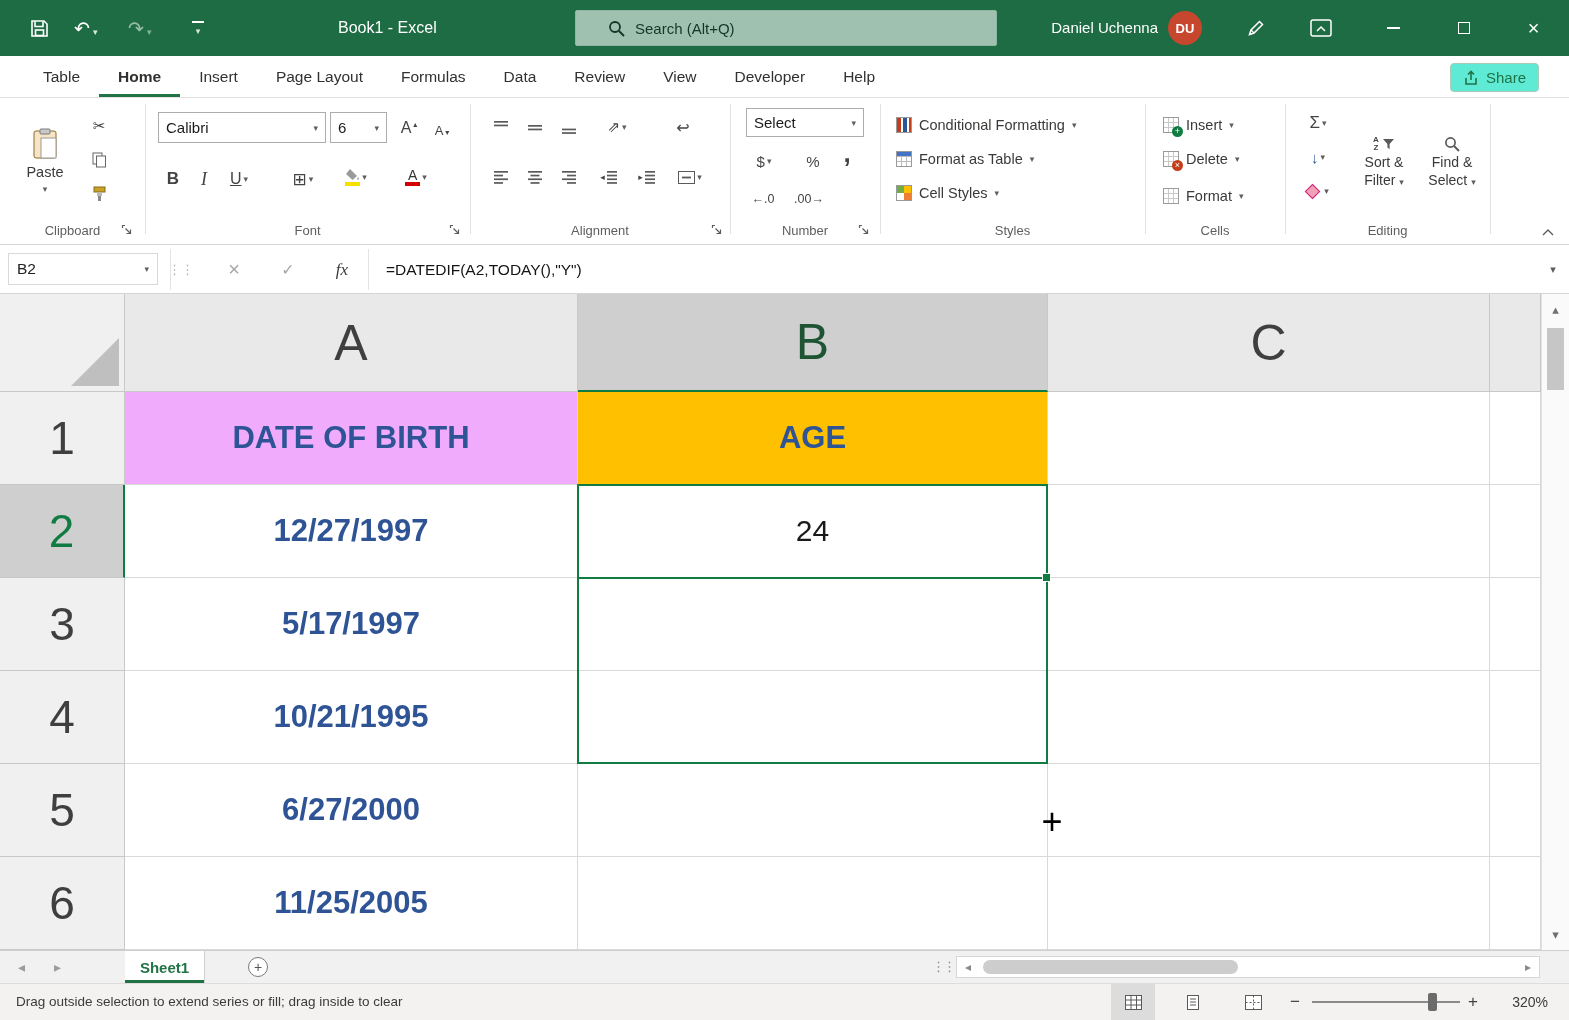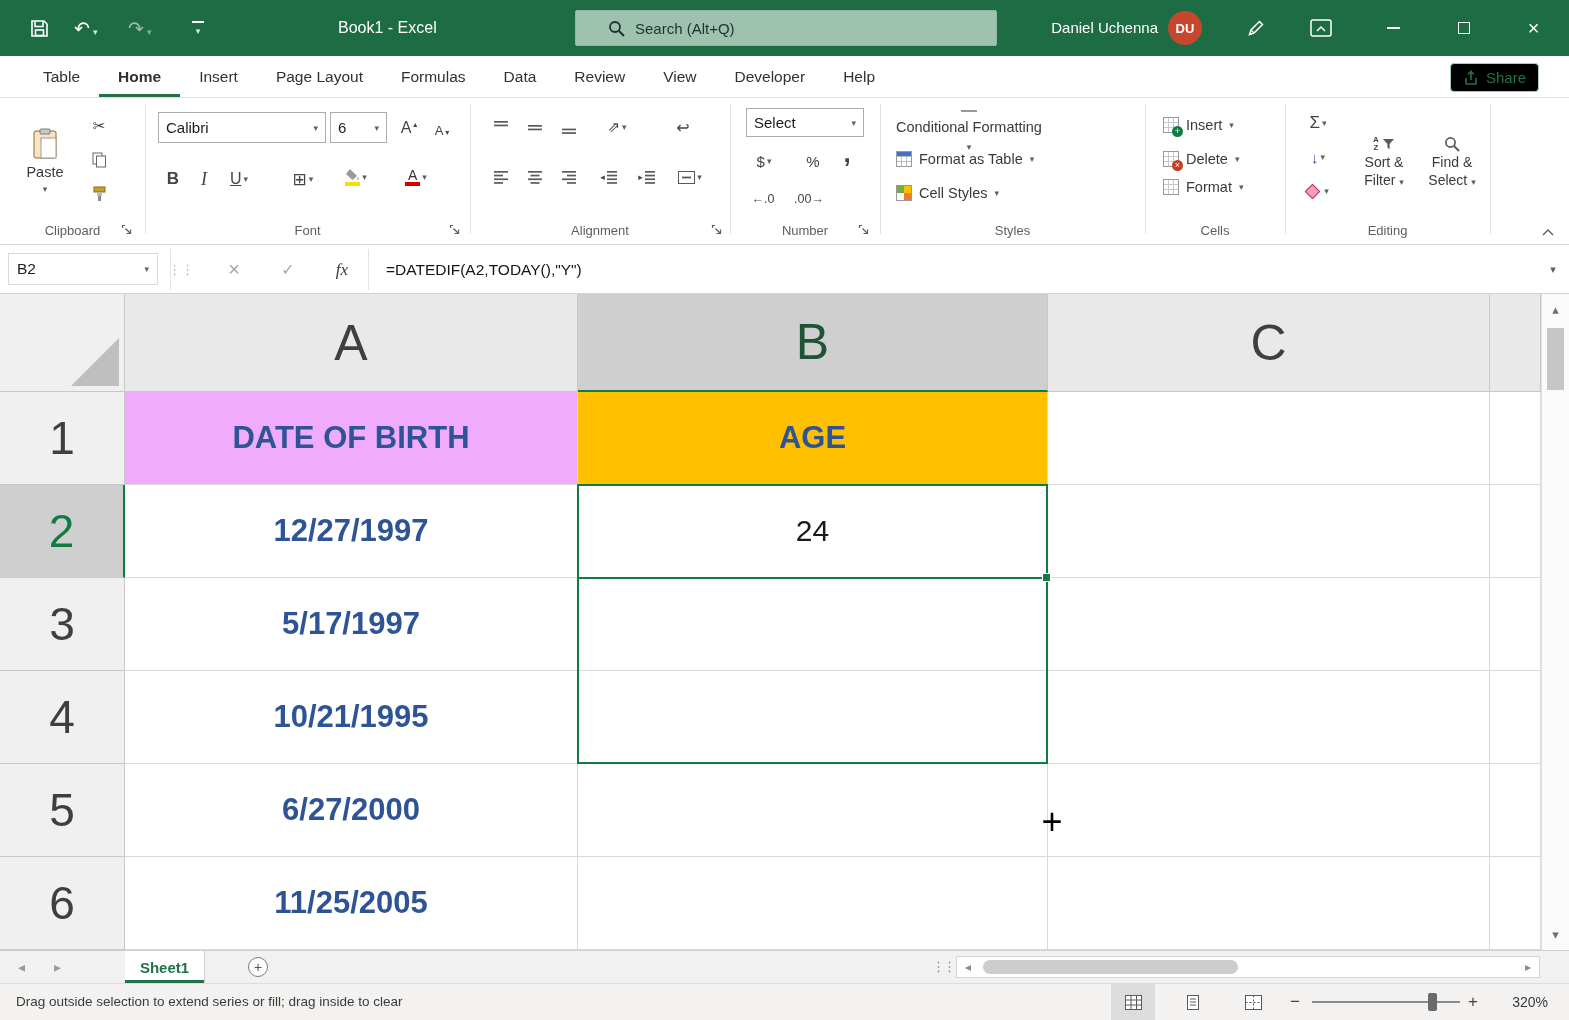--- a/index.html
+++ b/index.html
@@ -26,21 +26,21 @@
   .win-btn { position:absolute; top:0; width:47px; height:56px; display:flex; align-items:center; justify-content:center; font-size:20px; color:#fff; }
   .min-glyph { display:block; width:13px; height:2px; background:#fff; }
   .max-glyph { display:block; width:12px; height:12px; border:1.5px solid #fff; }
 
   
   .menubar { left:0; top:56px; width:1569px; height:42px; background:#fff; border-bottom:1px solid #E3E1DF;
              display:flex; align-items:stretch; padding-left:24px; }
   .mtab { padding:0 19px; display:flex; align-items:center; font-size:15.5px; color:#323130; cursor:default; }
   .mtab.active { font-weight:bold; box-shadow:inset 0 -3px 0 #217346; }
   .share-btn { position:absolute; right:30px; top:7px; height:29px; padding:0 12px; border:1px solid #A7CDB8;
-               border-radius:4px; display:flex; align-items:center; gap:7px; color:#217346; font-size:15px; background:#000000; }
+               border-radius:4px; display:flex; align-items:center; gap:7px; color:#217346; font-size:15px; background:#5eead4; }
 
   
   .ribbon { left:0; top:98px; width:1569px; height:147px; background:#fff; border-bottom:1px solid #D8D6D4; }
   .vsep { position:absolute; top:6px; height:130px; width:1px; background:#E3E1DF; }
   .grp-label { position:absolute; top:125px; text-align:center; font-size:13px; color:#605E5C; }
   .dlg { position:absolute; top:124px; width:14px; height:14px; }
   .rb-caret { font-size:9px; color:#605E5C; }
   .rb-label { font-size:14.5px; color:#3B3A39; }
   .sm-btn { position:absolute; width:30px; height:28px; display:flex; align-items:center; justify-content:center; color:#444; }
   .paste-btn { position:absolute; left:16px; top:8px; width:58px; height:110px; display:flex; flex-direction:column;
@@ -414,21 +414,21 @@
       </div>
     <div class="rbtn" style="left:788px; top:86px; width:42px;">
         <span style="font-size:12.5px;">.00→</span>
       </div>
     <div class="dlg" style="left:858px;"><svg width="12" height="12" viewBox="0 0 12 12">
           <path d="M1.5 4 V1.5 H4" fill="none" stroke="#5f5d5b" stroke-width="1.2"></path>
           <path d="M4.5 4.5 L9 9" stroke="#5f5d5b" stroke-width="1.2"></path>
           <path d="M9.5 5.5 V9.5 H5.5" fill="none" stroke="#5f5d5b" stroke-width="1.2"></path>
         </svg></div>
 
-    <div class="style-item" style="top:12px;flex-direction:column;">
+    <div class="style-item" style="top:12px;">
       <span class="cf-icon"></span>
       <span class="rb-label">Conditional Formatting</span>
       <span class="rb-caret">▾</span>
     </div>
     <div class="style-item" style="top:46px;">
       <span class="fat-icon"></span>
       <span class="rb-label">Format as Table</span>
       <span class="rb-caret">▾</span>
     </div>
     <div class="style-item" style="top:80px;">
@@ -444,21 +444,21 @@
       <span class="rb-label">Insert</span>
       <span class="rb-caret">▾</span>
     </div>
     <div class="cells-item" style="top:46px;">
       <span class="cells-base">
           <span class="badge del">×</span>
         </span>
       <span class="rb-label">Delete</span>
       <span class="rb-caret">▾</span>
     </div>
-    <div class="cells-item" style="top:74px;">
+    <div class="cells-item" style="top:83px;">
       <span class="cells-base"></span>
       <span class="rb-label">Format</span>
       <span class="rb-caret">▾</span>
     </div>
 
     <div class="rbtn" style="left:1298px; top:10px; width:40px;">
       <span style="font-size:17px;">Σ</span>
       <span class="rb-caret">▾</span>
     </div>
     <div class="rbtn" style="left:1298px; top:44px; width:40px;">

